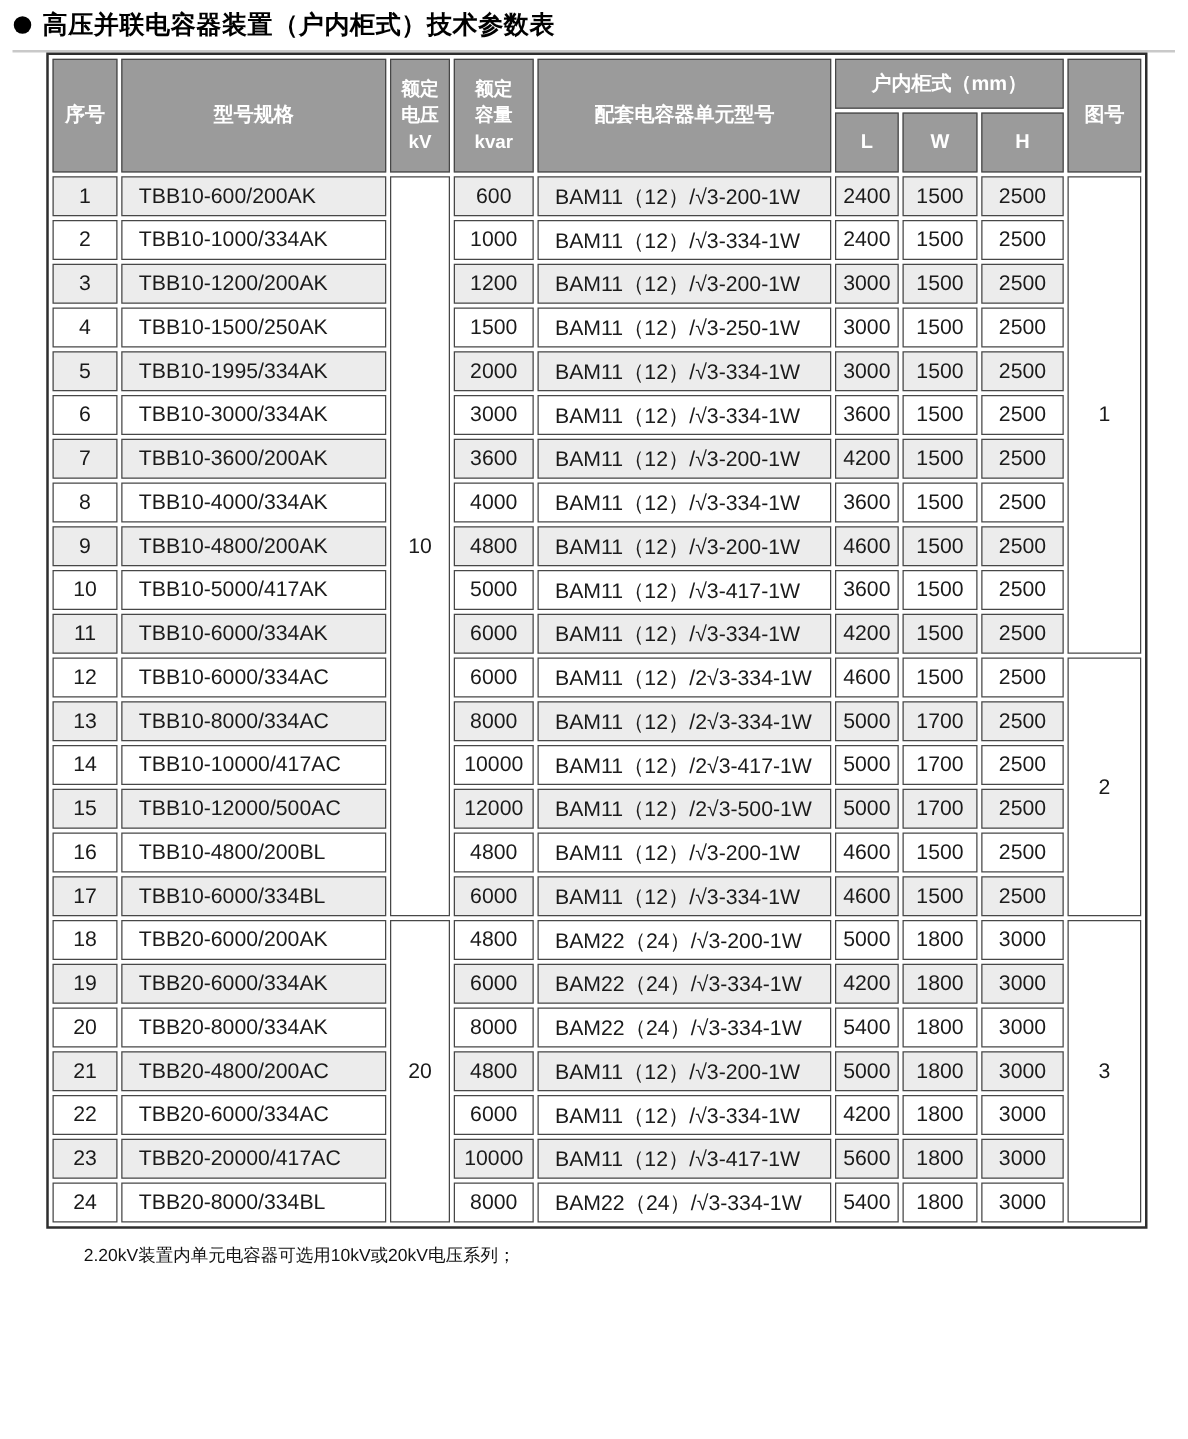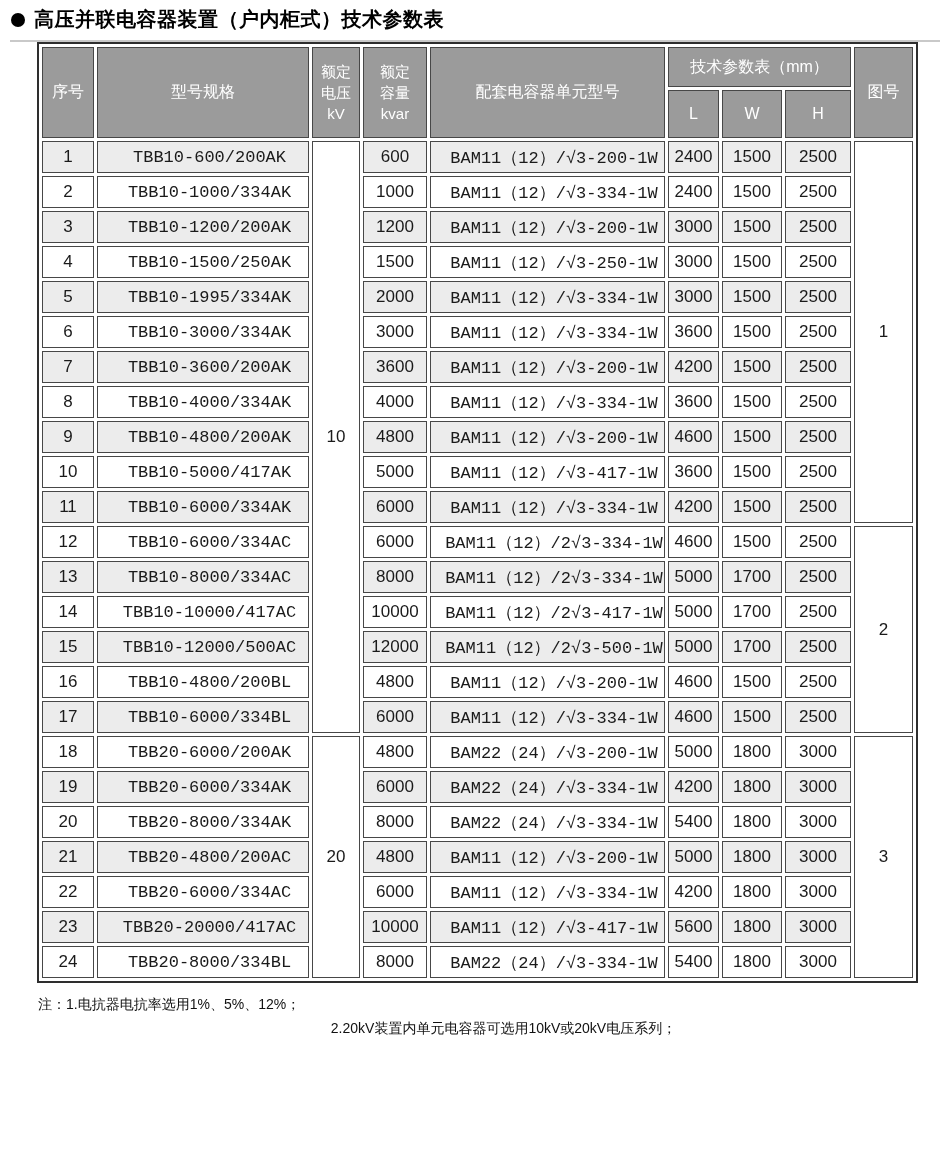--- a/index.html
+++ b/index.html
@@ -37,34 +37,34 @@
     background:#fff;
   }
   th,td{
     border:1px solid var(--cell-border);
     text-align:center;vertical-align:middle;
     padding:0;overflow:hidden;white-space:nowrap;
   }
   thead th{
     background:var(--header-bg);
     color:var(--header-text);
-    font-weight:normal;font-size:16px;
+    font-weight:bold;font-size:16px;
   }
   th.stacked{white-space:pre-line;line-height:1.4;font-size:15px;}
   tr.h-top th{height:40px;}
   tr.h-bot th{height:48px;}
   tbody td{height:32px;font-size:17px;background:#fff;}
   tr.shaded td{background:var(--row-alt);}
-  td.c-model,td.c-unit{text-align:center;padding-left:13px;font-family:Liberation Mono, monospace;}
+  td.c-model,td.c-unit{text-align:left;padding-left:13px;}
   td.c-merged{background:#fff !important;}
 
   
   .notes{margin:10px 0 0 28px;font-size:14px;line-height:1.68;color:#111;}
   .note-line{white-space:nowrap;}
-  .note-line.cont{padding-left:29px;text-align:center;}
+  .note-line.cont{padding-left:29px;}
 </style>
 </head>
 <body>
 
 <div class="page">
 
   <div class="title-row">
     <span class="bullet"></span>
     <h1 class="page-title">高压并联电容器装置（户内柜式）技术参数表</h1>
   </div>
@@ -87,21 +87,21 @@
       <tr class="h-top">
         <th rowspan="2">序号</th>
         <th rowspan="2">型号规格</th>
         <th rowspan="2" class="stacked">额定
 电压
 kV</th>
         <th rowspan="2" class="stacked">额定
 容量
 kvar</th>
         <th rowspan="2">配套电容器单元型号</th>
-        <th colspan="3">技术参数表（mm）</th>
+        <th colspan="3">户内柜式（mm）</th>
         <th rowspan="2">图号</th>
       </tr>
       <tr class="h-bot">
         <th>L</th>
         <th>W</th>
         <th>H</th>
       </tr>
     </thead>
     <tbody>
         <tr class="shaded">
@@ -322,17 +322,16 @@
           <td class="c-capacity">8000</td>
           <td class="c-unit">BAM22（24）/√3-334-1W</td>
           <td class="c-dim">5400</td>
           <td class="c-dim">1800</td>
           <td class="c-dim">3000</td>
         </tr>
       </tbody>
   </table>
 
   <div class="notes">
-    <div class="note-line"><span>注：</span><span>1.电抗器电抗率选用1%、5%、12%；</span></div>
     <div class="note-line cont"><span>2.20kV装置内单元电容器可选用10kV或20kV电压系列；</span></div>
   </div>
 
 </div>
 
 </body></html>

